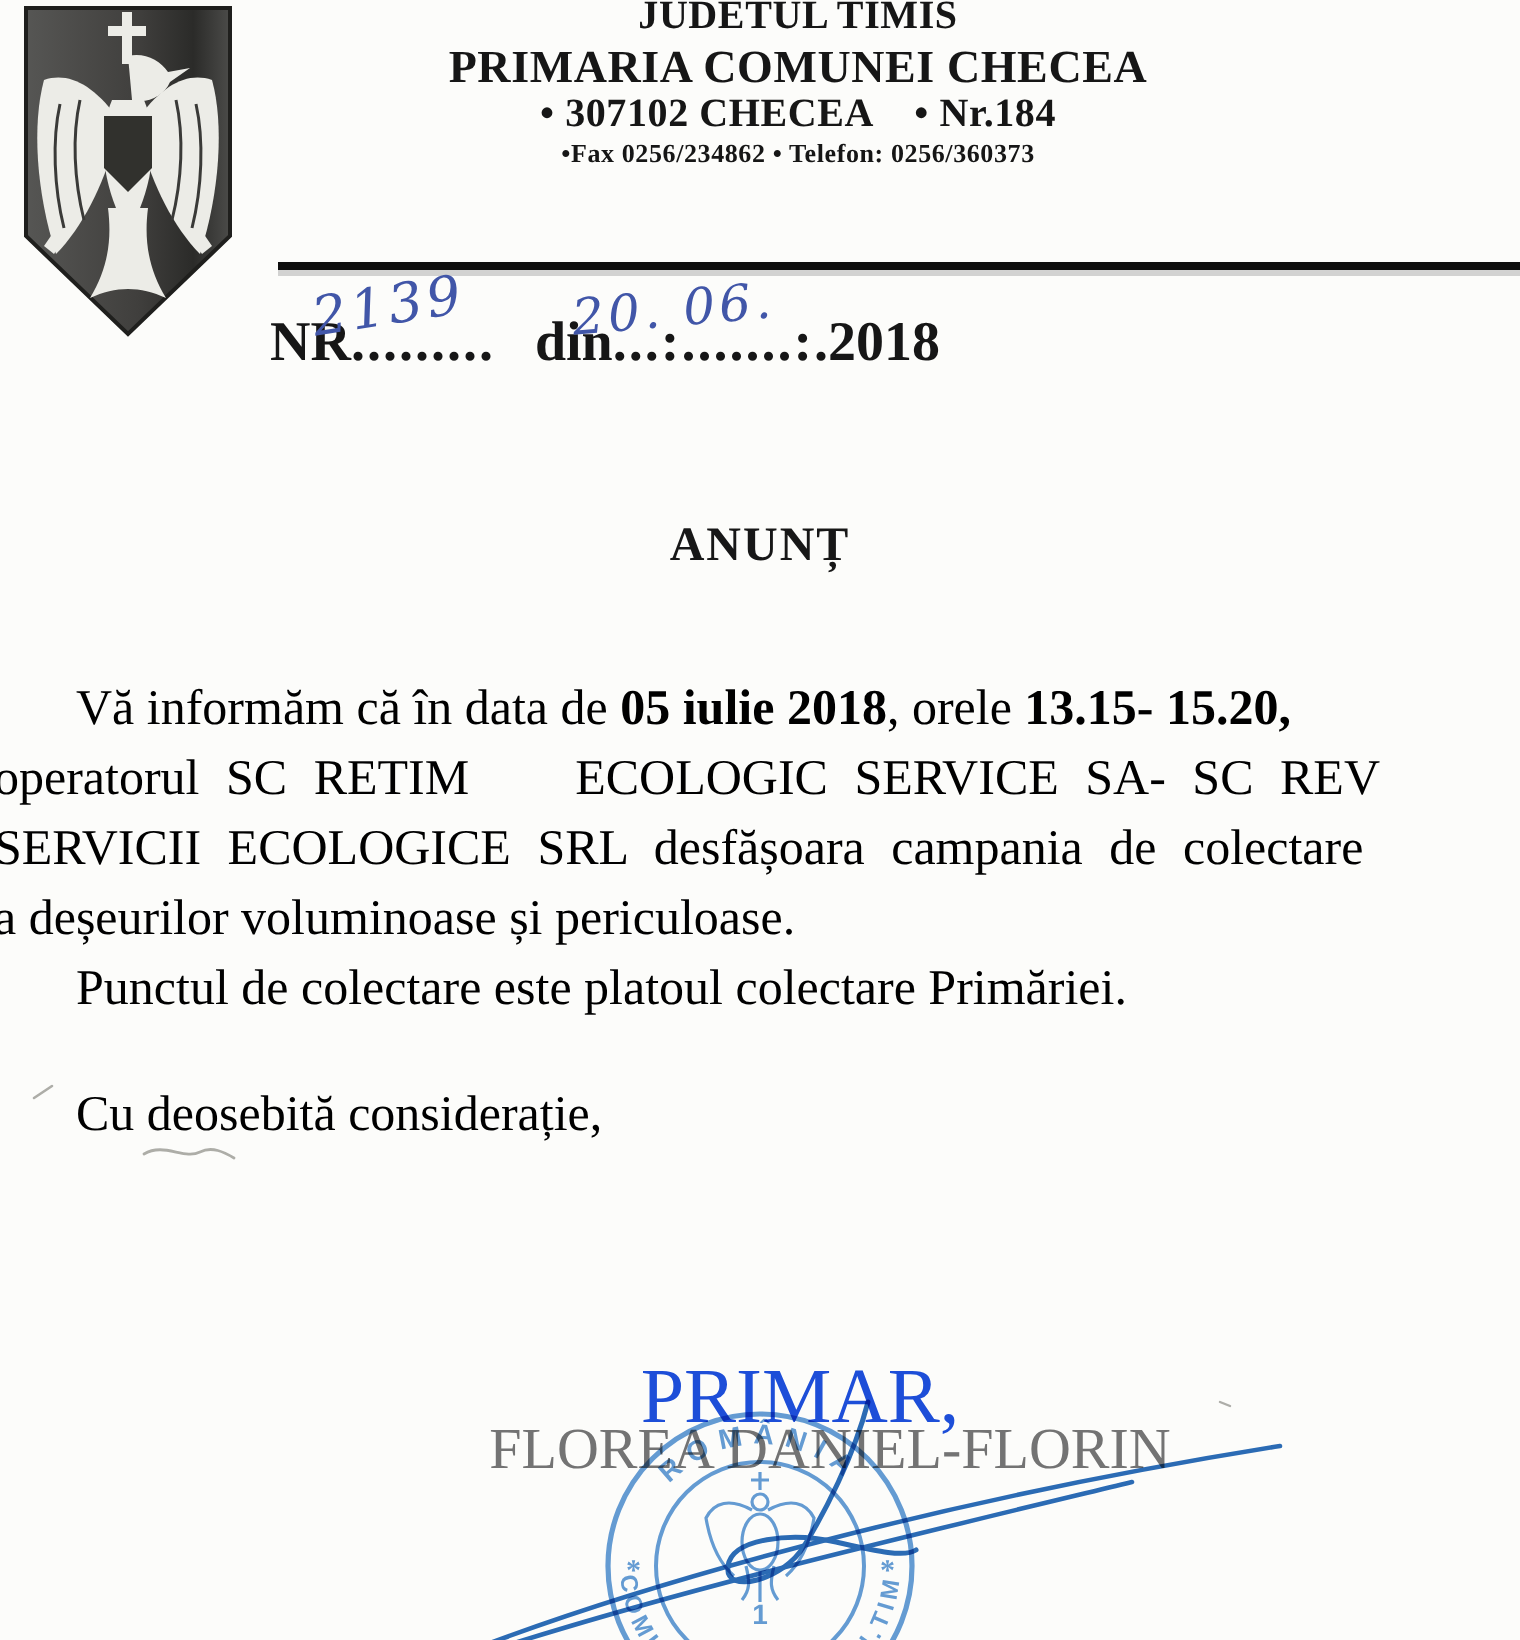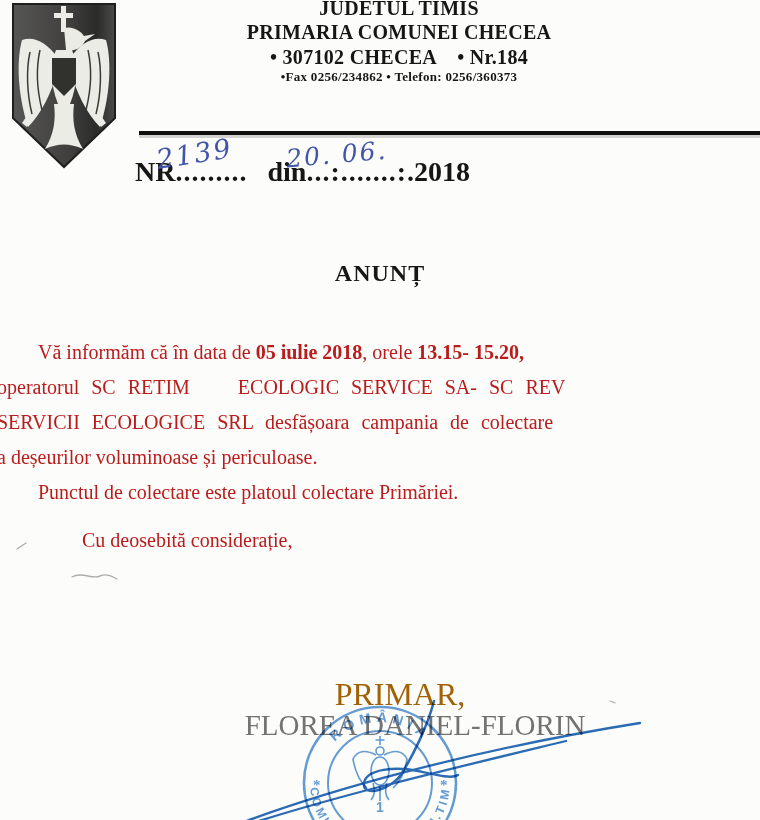--- a/index.html
+++ b/index.html
@@ -11,21 +11,21 @@
   }
   .paper { position: relative; width: 684px; height: 820px; background: #fcfcfa; }
 
   
   .hdr {
     position: absolute; left: 135px; width: 528px;
     text-align: center; font-weight: bold; color: #161616;
     white-space: pre; letter-spacing: .3px;
   }
   .hdr-county      { top: -3px;  font-size: 20px; }
-  .hdr-institution { top: 21px;  font-size: 20px; text-align: center; }
+  .hdr-institution { top: 21px;  font-size: 23px; text-align: center; }
   .hdr-address     { top: 46px;  font-size: 20px; }
   .hdr-contact     { top: 69px;  font-size: 13px; }
   .hdr-email       { top: 103px; font-size: 20px; }
   .hdr-rule {
     position: absolute; left: 139px; top: 131px;
     width: 621px; height: 4px; background: #0e0e0e;
     box-shadow: 0 3px 0 rgba(20,20,20,.18);
   }
 
   
@@ -46,34 +46,34 @@
 
   
   .title {
     position: absolute; left: 0; top: 260px; width: 760px;
     text-align: center; font-size: 24px; font-weight: bold;
     letter-spacing: 1px; color: #171717;
   }
 
   
   .body-line {
-    position: absolute; font-size: 20px; color: #b91c1c; white-space: pre;
+    position: absolute; font-size: 25px; color: #000000; white-space: pre;
   }
   .bl1 { left: 38px;  top: 341px; }
   .bl2 { left: -3px;  top: 376px; word-spacing: 7px; }
   .bl3 { left: -3px;  top: 411px; word-spacing: 7px; }
   .bl4 { left: -3px;  top: 446px; }
   .bl5 { left: 38px;  top: 481px; }
-  .bl6 { left: 38px;  top: 529px; margin-left: 44px; }
+  .bl6 { left: 38px;  top: 544px; }
   .body-line b { font-weight: bold; }
 
   
   .signoff-role {
     position: absolute; left: 300px; top: 676px; width: 200px;
-    text-align: center; font-size: 32px; color: #a16207;
+    text-align: center; font-size: 39px; color: #1d4ed8;
   }
   .signoff-name {
     position: absolute; left: 180px; top: 709px; width: 470px;
     text-align: center; font-size: 29px; color: #737373; white-space: pre;
   }
 
   
   .stamp-svg {
     position: absolute; left: 297px; top: 700px;
     mix-blend-mode: multiply; opacity: .88;

